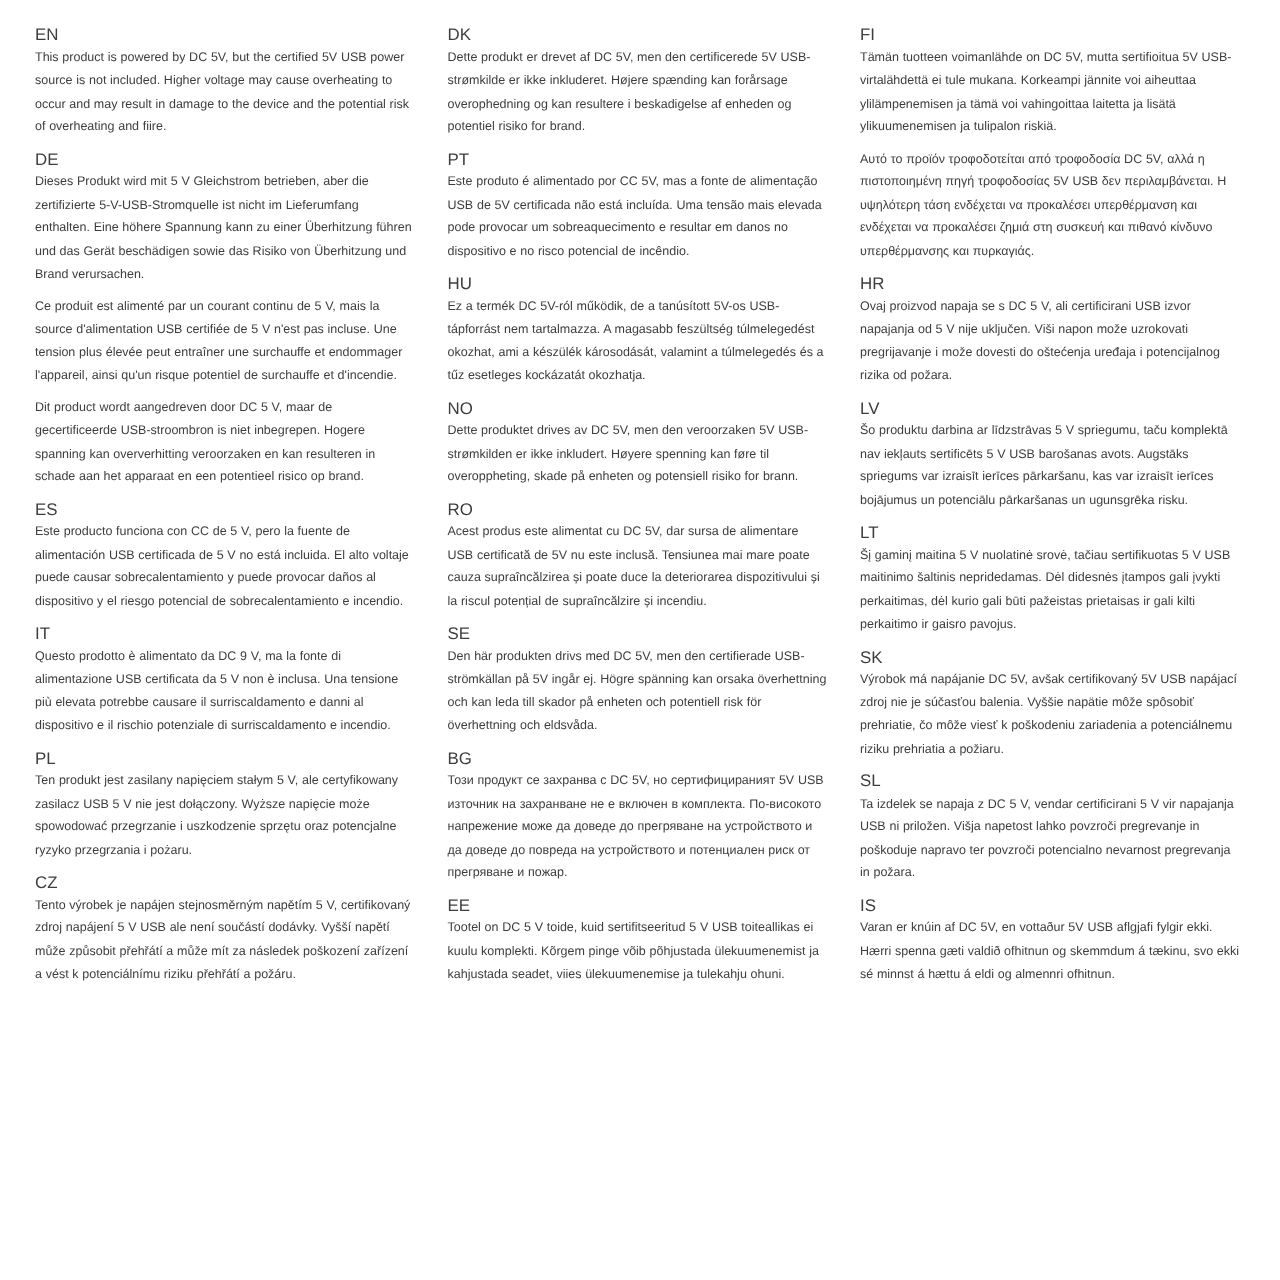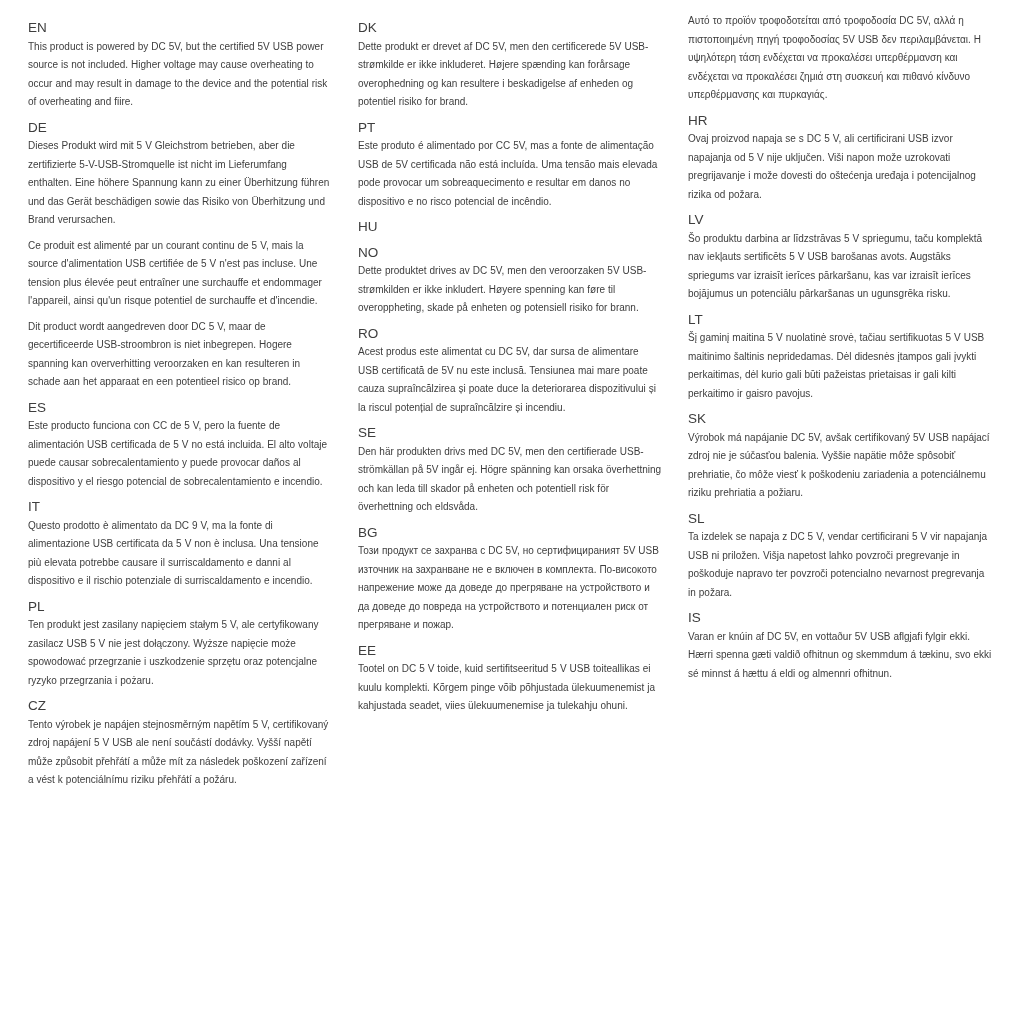--- a/index.html
+++ b/index.html
@@ -79,20 +79,21 @@
       <div class="section">
         <div class="lang">DK</div>
         <p class="text">Dette produkt er drevet af DC 5V, men den certificerede 5V USB-strømkilde er ikke inkluderet. Højere spænding kan forårsage overophedning og kan resultere i beskadigelse af enheden og potentiel risiko for brand.</p>
       </div>
       <div class="section">
         <div class="lang">PT</div>
         <p class="text">Este produto é alimentado por CC 5V, mas a fonte de alimentação USB de 5V certificada não está incluída. Uma tensão mais elevada pode provocar um sobreaquecimento e resultar em danos no dispositivo e no risco potencial de incêndio.</p>
       </div>
       <div class="section">
         <div class="lang">HU</div>
+        <p class="text">Ez a termék DC 5V-ról működik, de a tanúsított 5V-os USB-tápforrást nem tartalmazza. A magasabb feszültség túlmelegedést okozhat, ami a készülék károsodását, valamint a túlmelegedés és a tűz esetleges kockázatát okozhatja.</p>
       </div>
       <div class="section">
         <div class="lang">NO</div>
         <p class="text">Dette produktet drives av DC 5V, men den veroorzaken 5V USB-strømkilden er ikke inkludert. Høyere spenning kan føre til overoppheting, skade på enheten og potensiell risiko for brann.</p>
       </div>
       <div class="section">
         <div class="lang">RO</div>
         <p class="text">Acest produs este alimentat cu DC 5V, dar sursa de alimentare USB certificată de 5V nu este inclusă. Tensiunea mai mare poate cauza supraîncălzirea și poate duce la deteriorarea dispozitivului și la riscul potențial de supraîncălzire și incendiu.</p>
       </div>
       <div class="section">
@@ -102,20 +103,24 @@
       <div class="section">
         <div class="lang">BG</div>
         <p class="text">Този продукт се захранва с DC 5V, но сертифицираният 5V USB източник на захранване не е включен в комплекта. По-високото напрежение може да доведе до прегряване на устройството и да доведе до повреда на устройството и потенциален риск от прегряване и пожар.</p>
       </div>
       <div class="section">
         <div class="lang">EE</div>
         <p class="text">Tootel on DC 5 V toide, kuid sertifitseeritud 5 V USB toiteallikas ei kuulu komplekti. Kõrgem pinge võib põhjustada ülekuumenemist ja kahjustada seadet, viies ülekuumenemise ja tulekahju ohuni.</p>
       </div>
     </div>
   <div class="col">
+      <div class="section">
+        <div class="lang">FI</div>
+        <p class="text">Tämän tuotteen voimanlähde on DC 5V, mutta sertifioitua 5V USB-virtalähdettä ei tule mukana. Korkeampi jännite voi aiheuttaa ylilämpenemisen ja tämä voi vahingoittaa laitetta ja lisätä ylikuumenemisen ja tulipalon riskiä.</p>
+      </div>
       <div class="section">
         <p class="text">Αυτό το προϊόν τροφοδοτείται από τροφοδοσία DC 5V, αλλά η πιστοποιημένη πηγή τροφοδοσίας 5V USB δεν περιλαμβάνεται. Η υψηλότερη τάση ενδέχεται να προκαλέσει υπερθέρμανση και ενδέχεται να προκαλέσει ζημιά στη συσκευή και πιθανό κίνδυνο υπερθέρμανσης και πυρκαγιάς.</p>
       </div>
       <div class="section">
         <div class="lang">HR</div>
         <p class="text">Ovaj proizvod napaja se s DC 5 V, ali certificirani USB izvor napajanja od 5 V nije uključen. Viši napon može uzrokovati pregrijavanje i može dovesti do oštećenja uređaja i potencijalnog rizika od požara.</p>
       </div>
       <div class="section">
         <div class="lang">LV</div>
         <p class="text">Šo produktu darbina ar līdzstrāvas 5 V spriegumu, taču komplektā nav iekļauts sertificēts 5 V USB barošanas avots. Augstāks spriegums var izraisīt ierīces pārkaršanu, kas var izraisīt ierīces bojājumus un potenciālu pārkaršanas un ugunsgrēka risku.</p>

